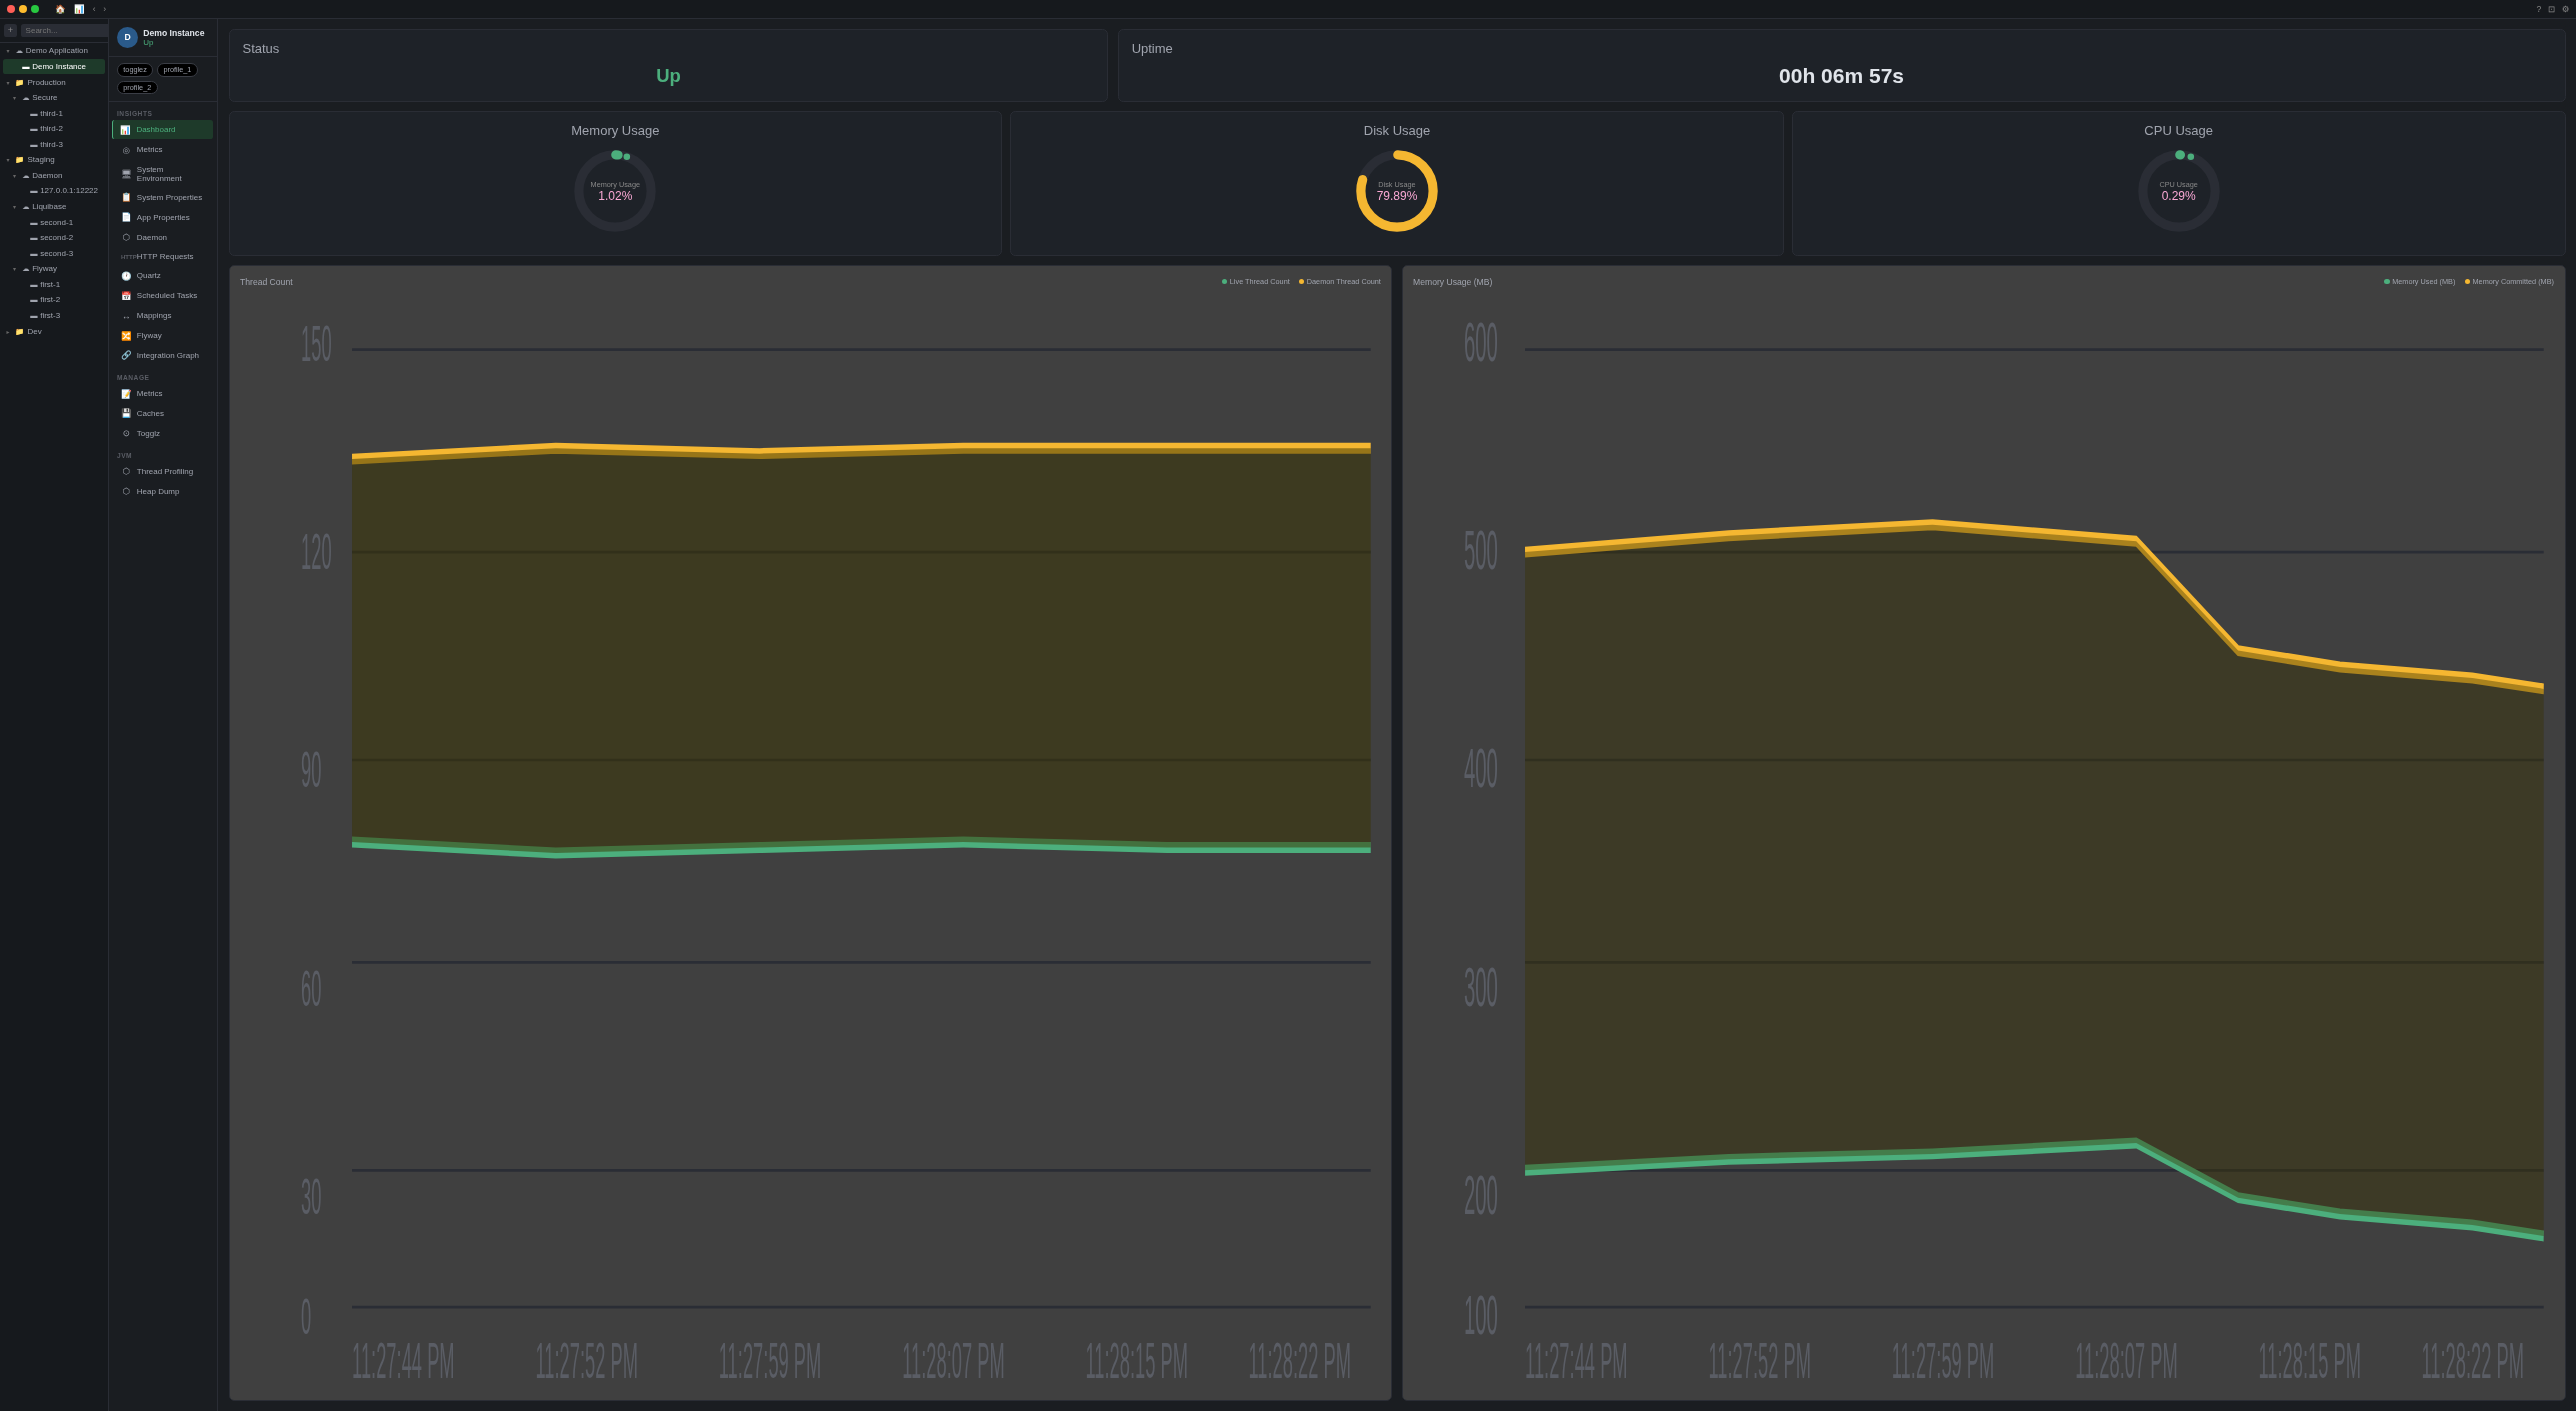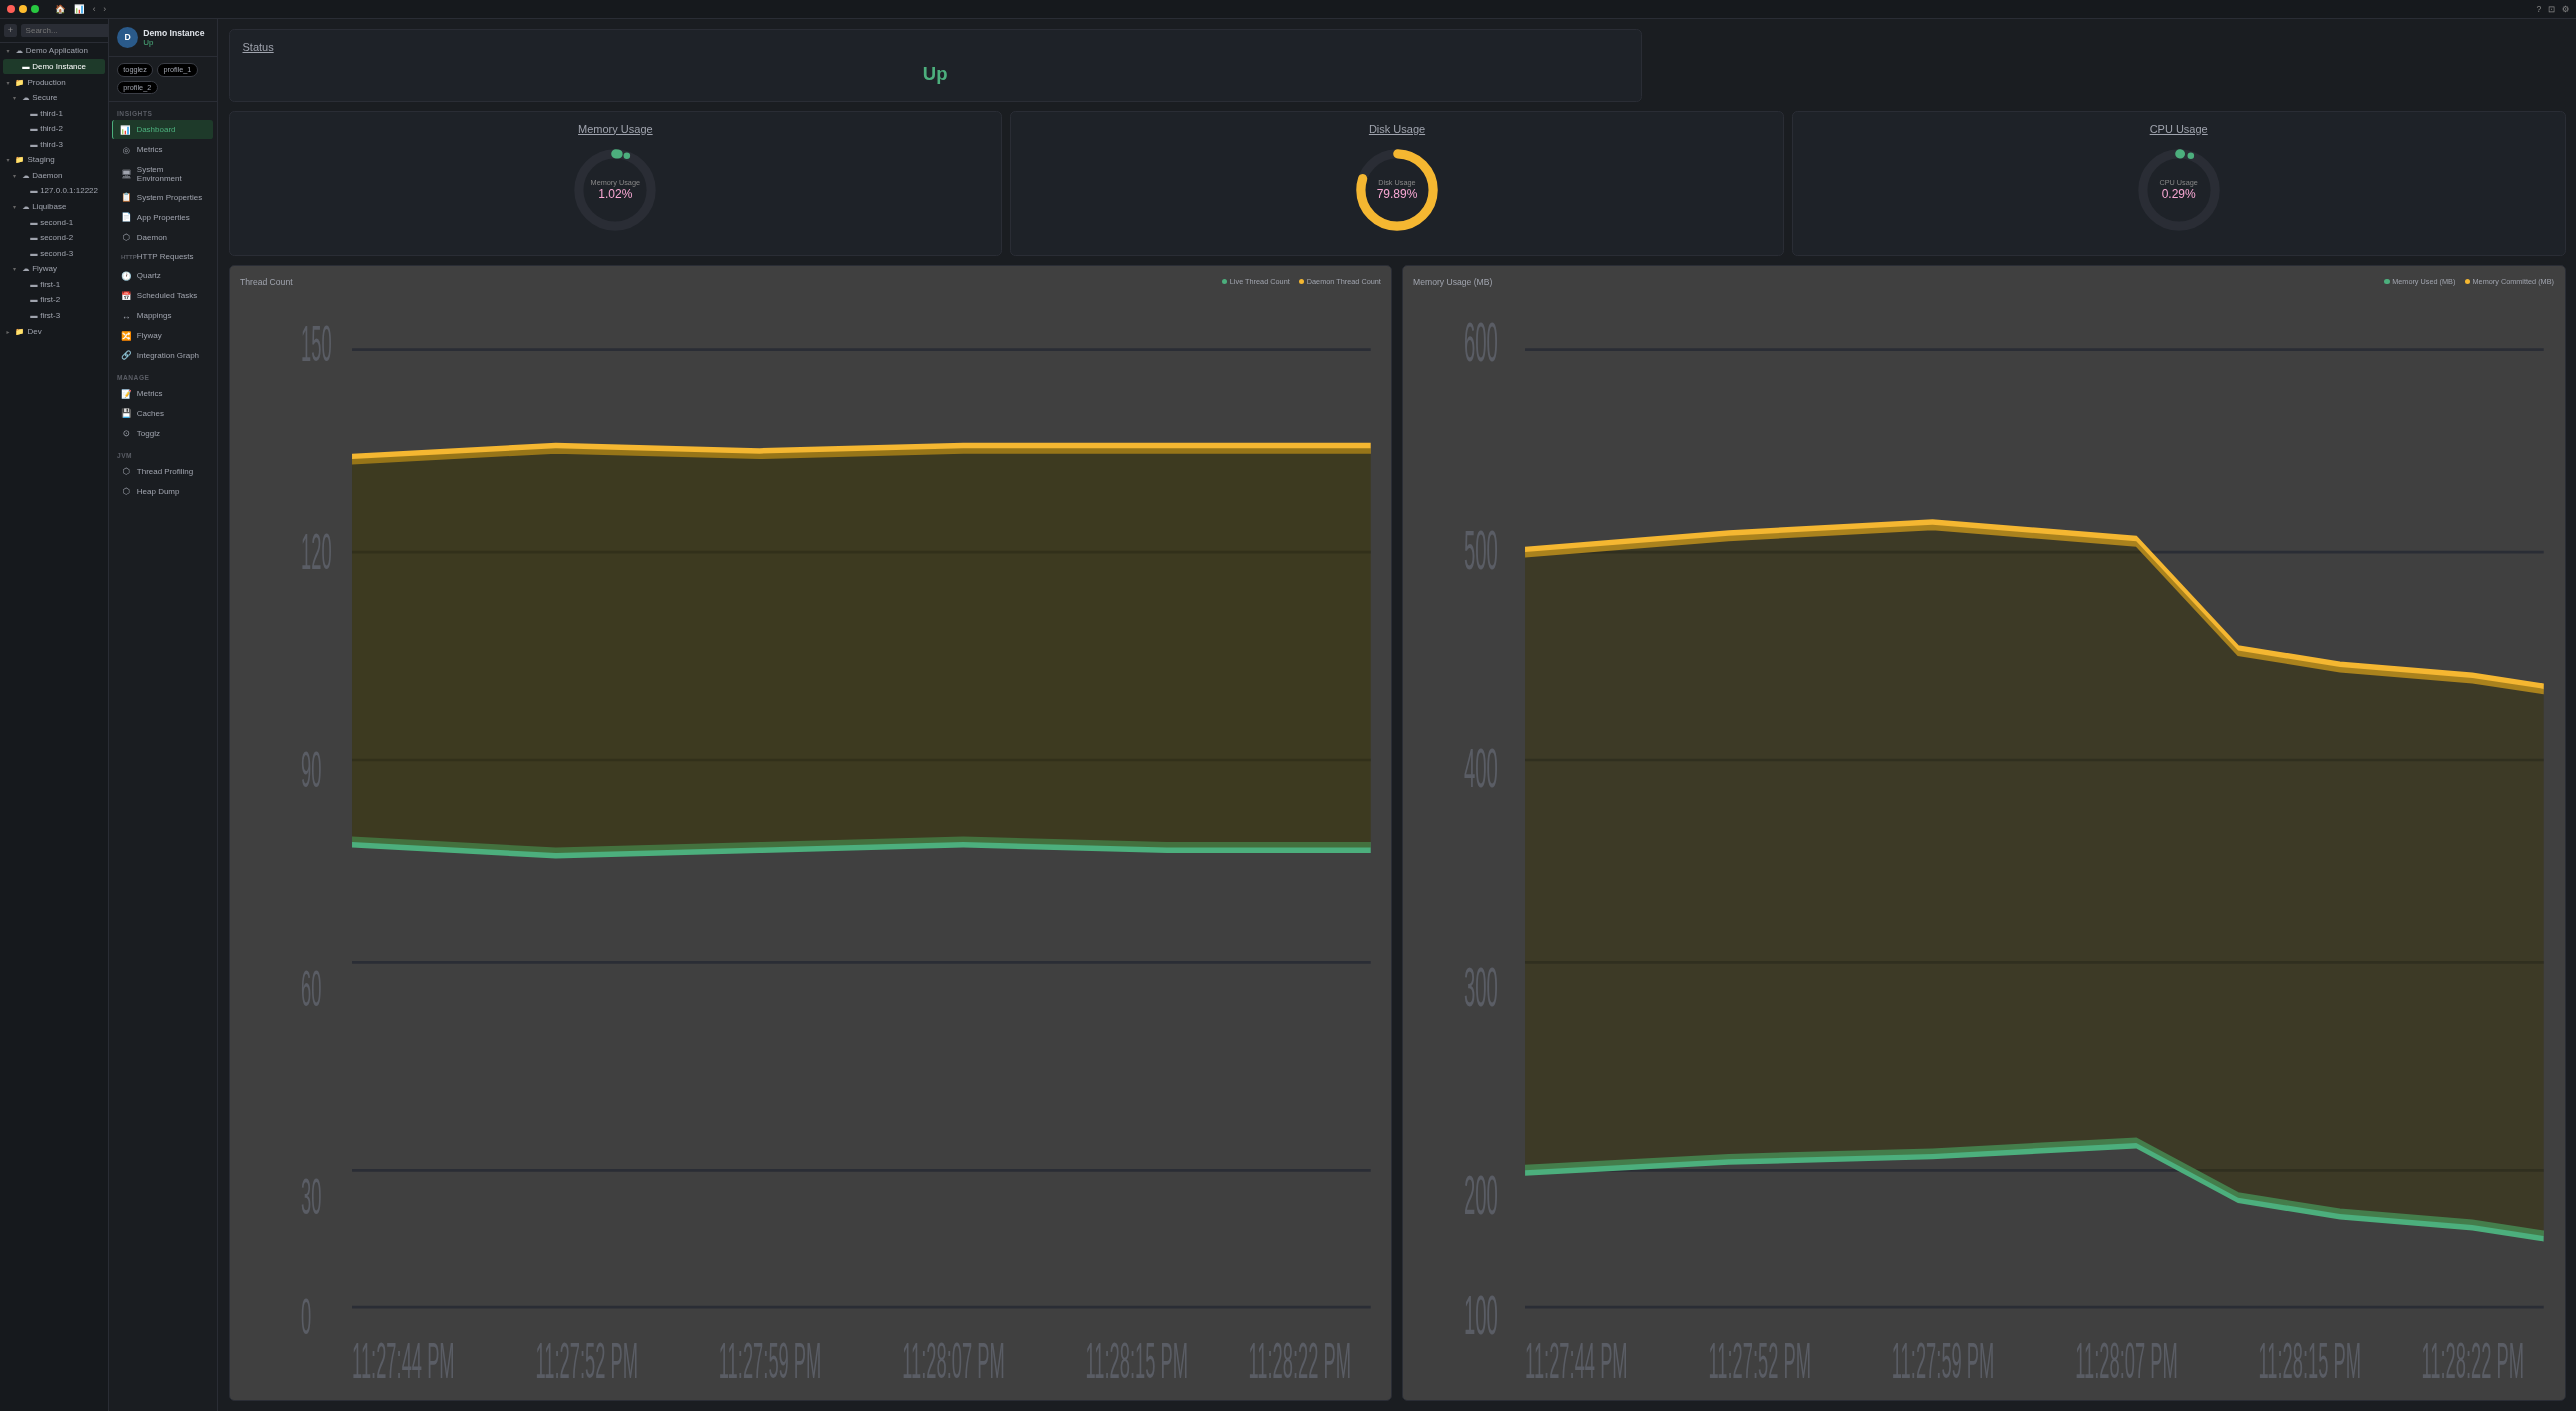--- a/index.html
+++ b/index.html
@@ -160,24 +160,23 @@
       flex: 1;
       background: #1e2228;
       border-radius: 5.3px;
       border: 0.7px solid #2a2d35;
       padding: 10.5px 13px;
       display: flex;
       flex-direction: column;
       gap: 5.3px;
     }
     .card-title {
-      font-size: 11px;
+      font-size: 13px;
       color: #a0a4ae;
       font-weight: 500;
-      text-decoration: underline;
     }
     .status-value-up {
       font-size: 18.5px;
       font-weight: 600;
       color: #4caf7d;
       text-align: center;
       flex: 1;
       display: flex;
       align-items: center;
       justify-content: center;
@@ -521,20 +520,24 @@
     </div>
   </div>
 
   <div class="main-content">
 
     <div class="top-row">
       <div class="status-card">
         <div class="card-title">Status</div>
         <div class="status-value-up">Up</div>
       </div>
+      <div class="uptime-card">
+        <div class="card-title">Uptime</div>
+        <div class="uptime-value">00h 06m 57s</div>
+      </div>
     </div>
 
     <div class="metrics-row">
 
       <div class="metric-card">
         <div class="card-title">Memory Usage</div>
         <div class="donut-container">
           <svg width="92" height="92" viewBox="0 0 140 140">
 
             <circle cx="70" cy="70" r="55" fill="none" stroke="#2a2d35" stroke-width="14"></circle>

